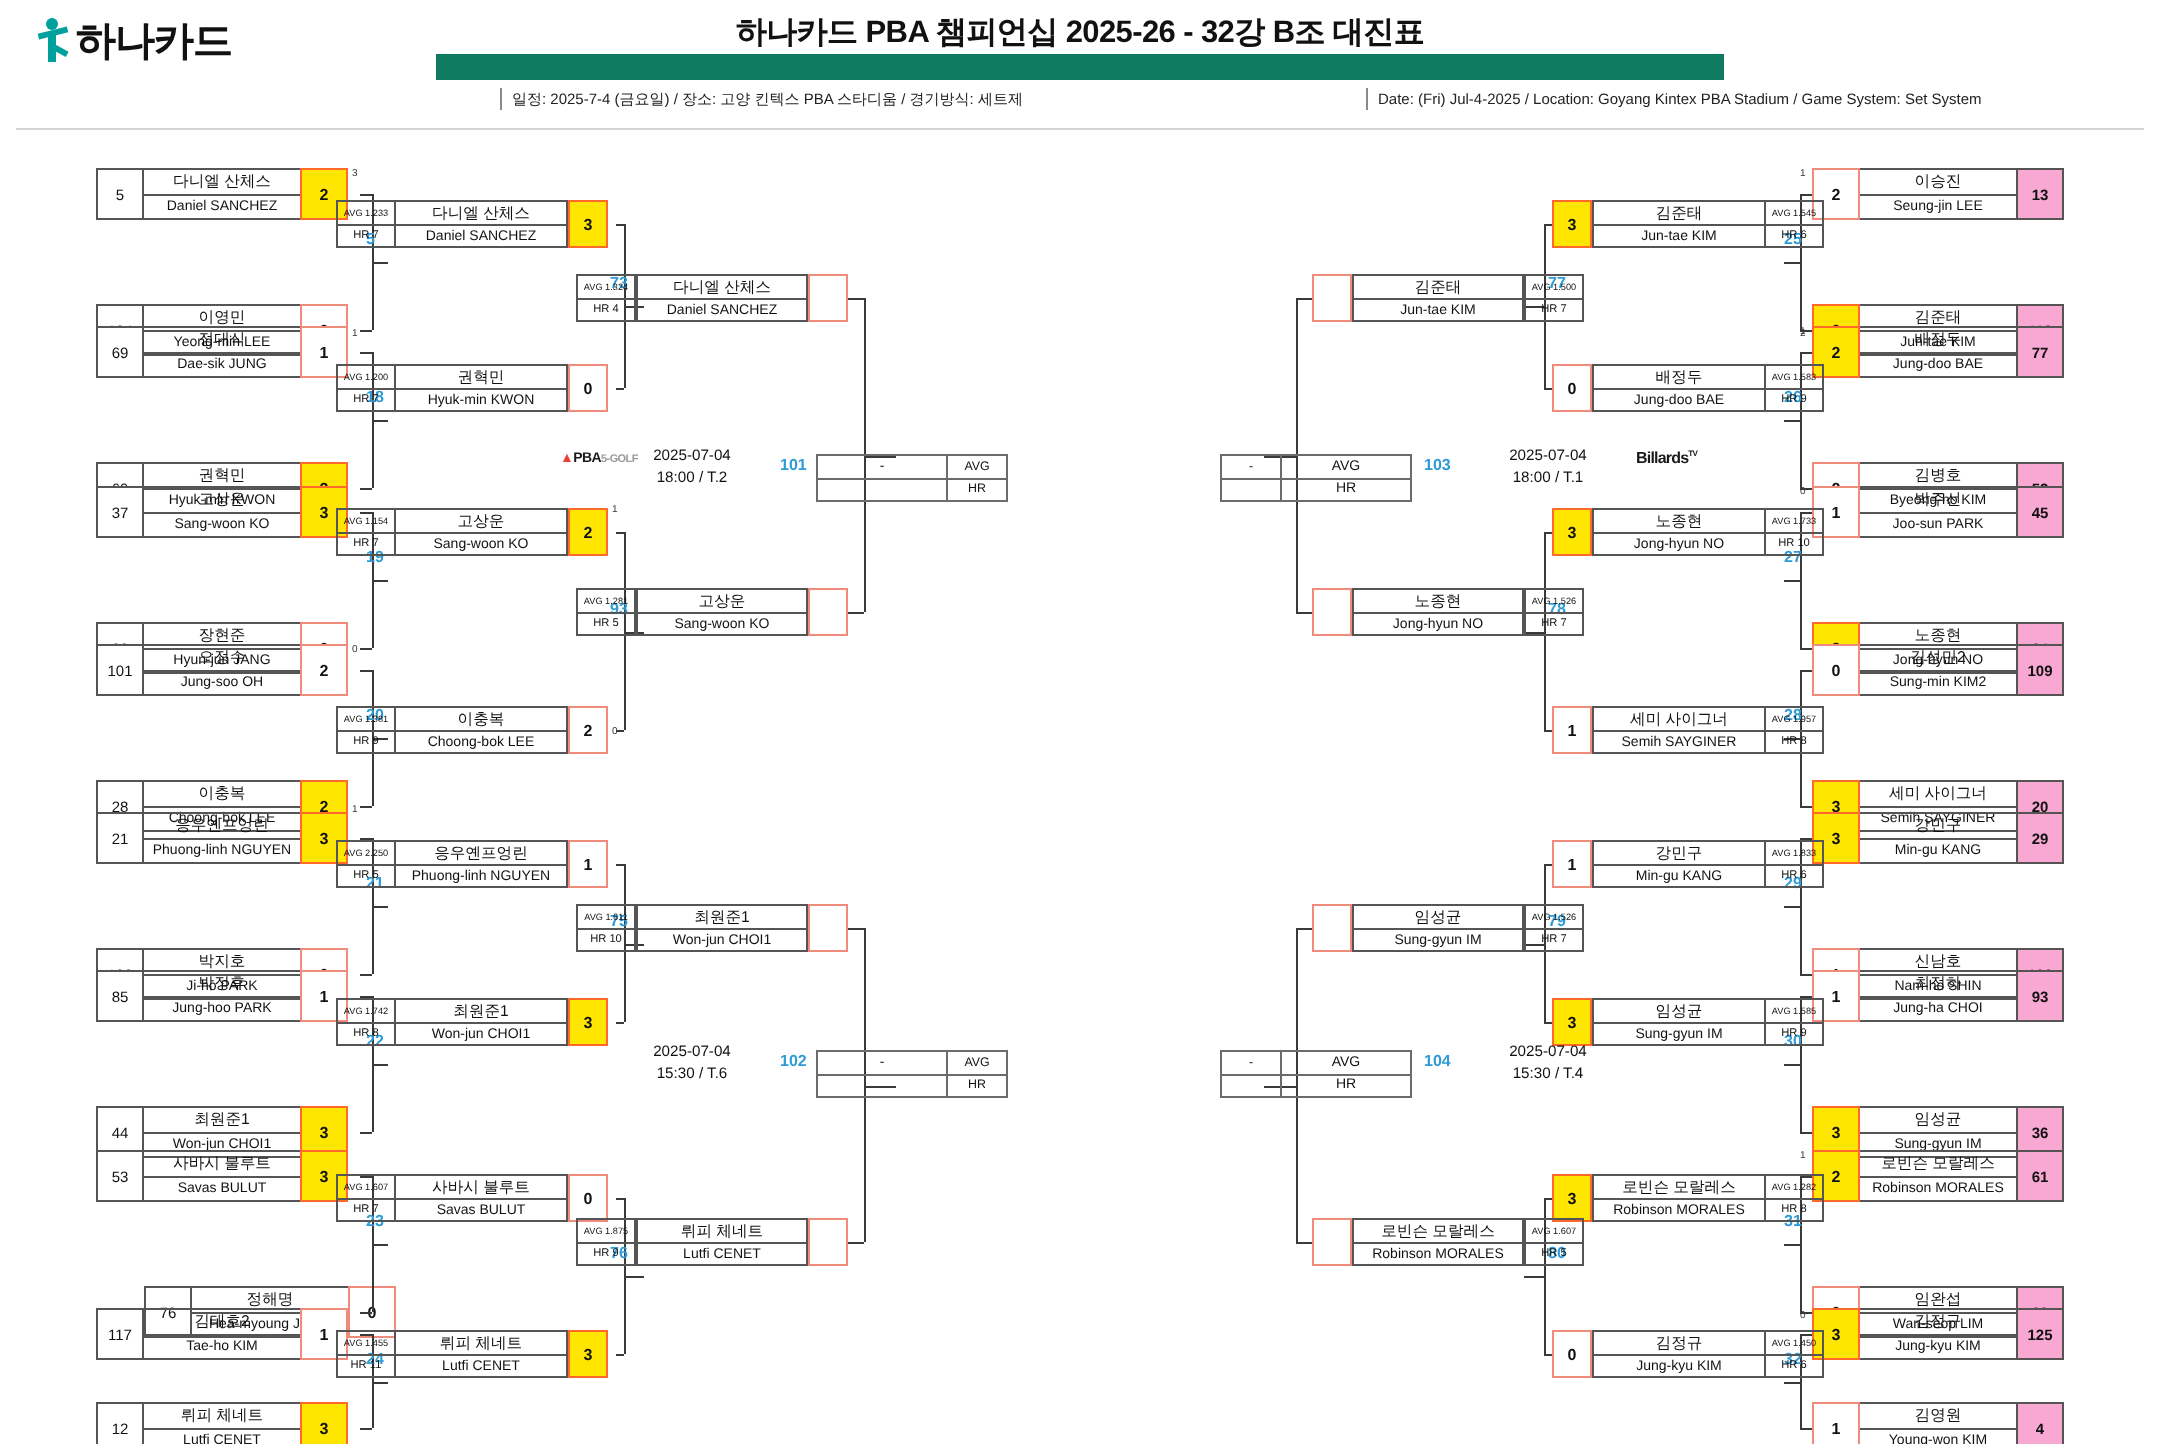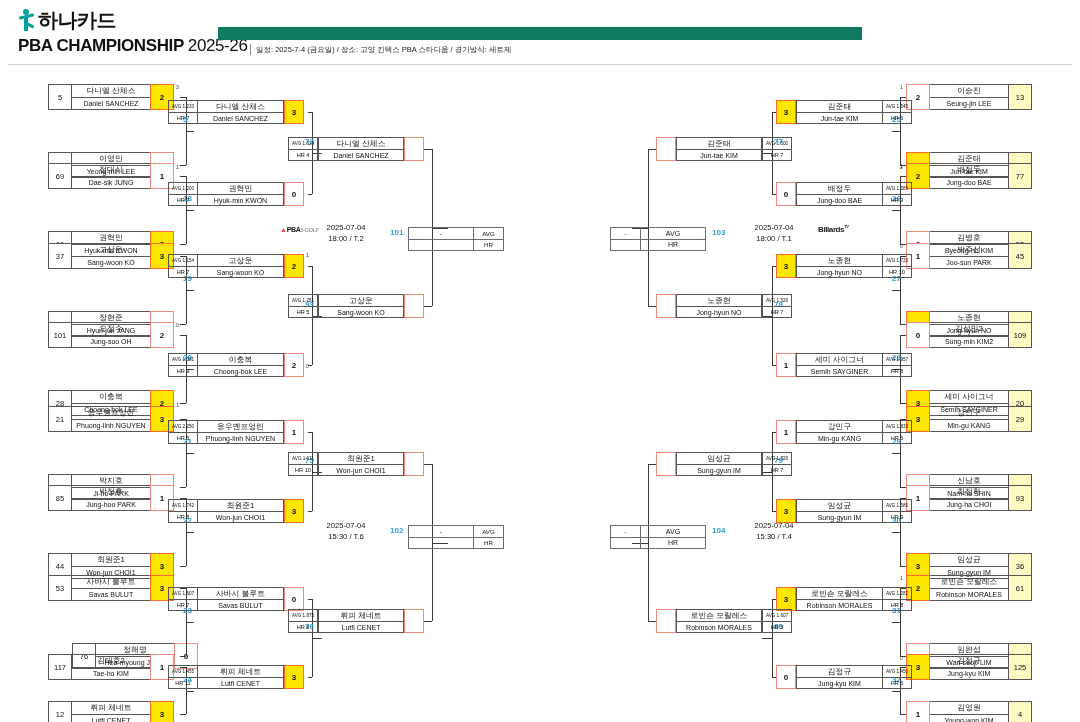--- a/index.html
+++ b/index.html
@@ -69,21 +69,21 @@
   }
   .r32 .score.win { background:#ffe600; border:1px solid #ff6a2a; }
 
   
   .r32r { width: 126px; height: 26px; display: flex; }
   .r32r .score { width:24px; display:flex; align-items:center; justify-content:center; font-size:8px; font-weight:700; color:#111; background:#fff; border:1px solid #f08a7a;}
   .r32r .score.win { background:#ffe600; border:1px solid #ff6a2a; }
   .r32r .names { width:78px; border-top:1px solid #555; border-bottom:1px solid #555; display:flex; flex-direction:column;}
   .r32r .nm-ko { flex:1; display:flex; align-items:center; justify-content:center; font-size:7.8px; color:#111; border-bottom:1px solid #555;}
   .r32r .nm-en { flex:1; display:flex; align-items:center; justify-content:center; font-size:7px; color:#111; }
-  .r32r .seed { width:24px; border:1px solid #555; display:flex; align-items:center; justify-content:center; font-size:7.5px; color:#111; background:#fef9c3;}
+  .r32r .seed { width:24px; border:1px solid #555; display:flex; align-items:center; justify-content:center; font-size:7.5px; color:#111; background:#f9a8d4;font-weight:bold;}
 
   
   .r16 { width: 136px; height: 24px; display:flex; }
   .r16 .stat { width:30px; display:flex; flex-direction:column; border:1px solid #555; }
   .r16 .stat .s1 { flex:1; display:flex; align-items:center; justify-content:center; font-size:4.6px; color:#111; border-bottom:1px solid #555;}
   .r16 .stat .s2 { flex:1; display:flex; align-items:center; justify-content:center; font-size:5.6px; color:#111;}
   .r16 .names { width:86px; border-top:1px solid #555; border-bottom:1px solid #555; border-right:1px solid #555; display:flex; flex-direction:column;}
   .r16 .nm-ko { flex:1; display:flex; align-items:center; justify-content:center; font-size:7.8px; color:#111; border-bottom:1px solid #555;}
   .r16 .nm-en { flex:1; display:flex; align-items:center; justify-content:center; font-size:7px; color:#111;}
   .r16 .score { width:20px; display:flex; align-items:center; justify-content:center; font-size:8px; font-weight:700; color:#111; background:#fff; border:1px solid #f08a7a;}
@@ -144,28 +144,27 @@
     <div class="brand">
       <div class="brand-top">
         <span class="hana-mark">
           <span class="hm-head"></span>
             <span class="hm-body"></span>
             <span class="hm-leg"></span>
             <span class="hm-leg2"></span>
         </span>
         <span class="hana-text">하나카드</span>
       </div>
-      <div class="brand-bottom">
-        <span>PBA CHAMPIONSHIP</span> <span class="yr">2025-26</span>
-      </div>
-    </div>
-
+    </div>
+
+    <div class="title-ko">하나카드 PBA 챔피언십 2025-26 - 32강 B조 대진표</div>
     <div class="title-band"></div>
 
     <div class="subinfo-ko">일정: 2025-7-4 (금요일) / 장소: 고양 킨텍스 PBA 스타디움 / 경기방식: 세트제</div>
+    <div class="subinfo-en">Date: (Fri) Jul-4-2025 / Location: Goyang Kintex PBA Stadium / Game System: Set System</div>
     <div class="head-rule"></div>
   </div>
 
   <div id="bracket">
       <div class="node r32" style="left:48px;top:84px;">
     <div class="seed">5</div>
     <div class="names">
       <div class="nm-ko">다니엘 산체스</div>
       <div class="nm-en">Daniel SANCHEZ</div>
     </div>

